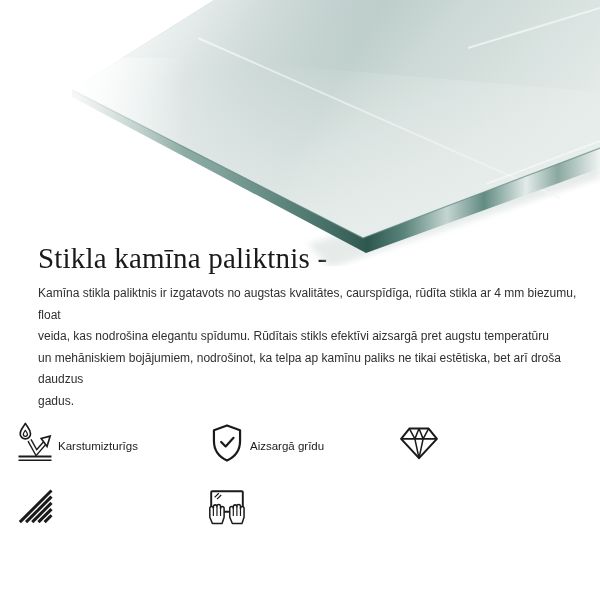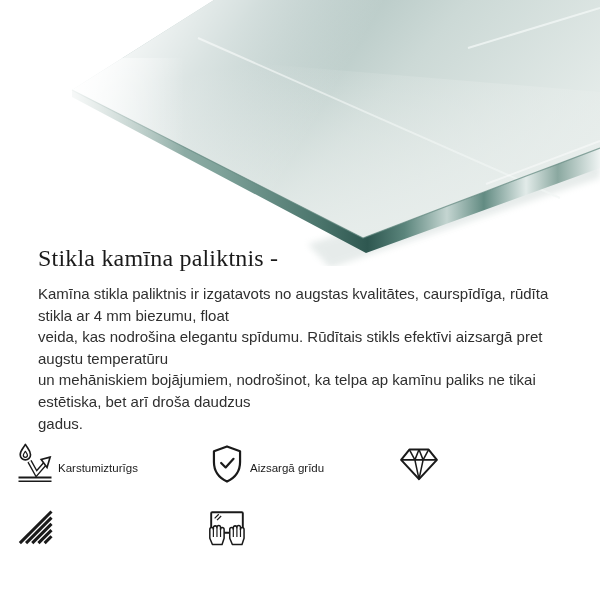--- a/index.html
+++ b/index.html
@@ -7,29 +7,29 @@
     width:600px;height:600px;overflow:hidden;background:#ffffff;
     font-family:"Liberation Sans", sans-serif;
     -webkit-font-smoothing:antialiased;
   }
   .hero{position:relative;height:238px;}
   .hero svg{position:absolute;top:0;left:0;pointer-events:none;}
   h1.page-title{
     margin:2px 0 0 38px;
     font-family:"Liberation Serif", serif;
     font-weight:500;
-    font-size:24px;
+    font-size:29px;
     line-height:37px;
     color:#1a1a1a;
     letter-spacing:0.2px;
   }
   p.product-description{
     margin:6px 0 0 38px;
     width:548px;
-    font-size:15px;
+    font-size:12px;
     line-height:21.6px;
     color:#2f2f2f;
     white-space:pre-line;
   }
   .features{
     margin:8px 0 0 12px;
     width:576px;
     display:grid;
     grid-template-columns:repeat(3,1fr);
     row-gap:20px;

